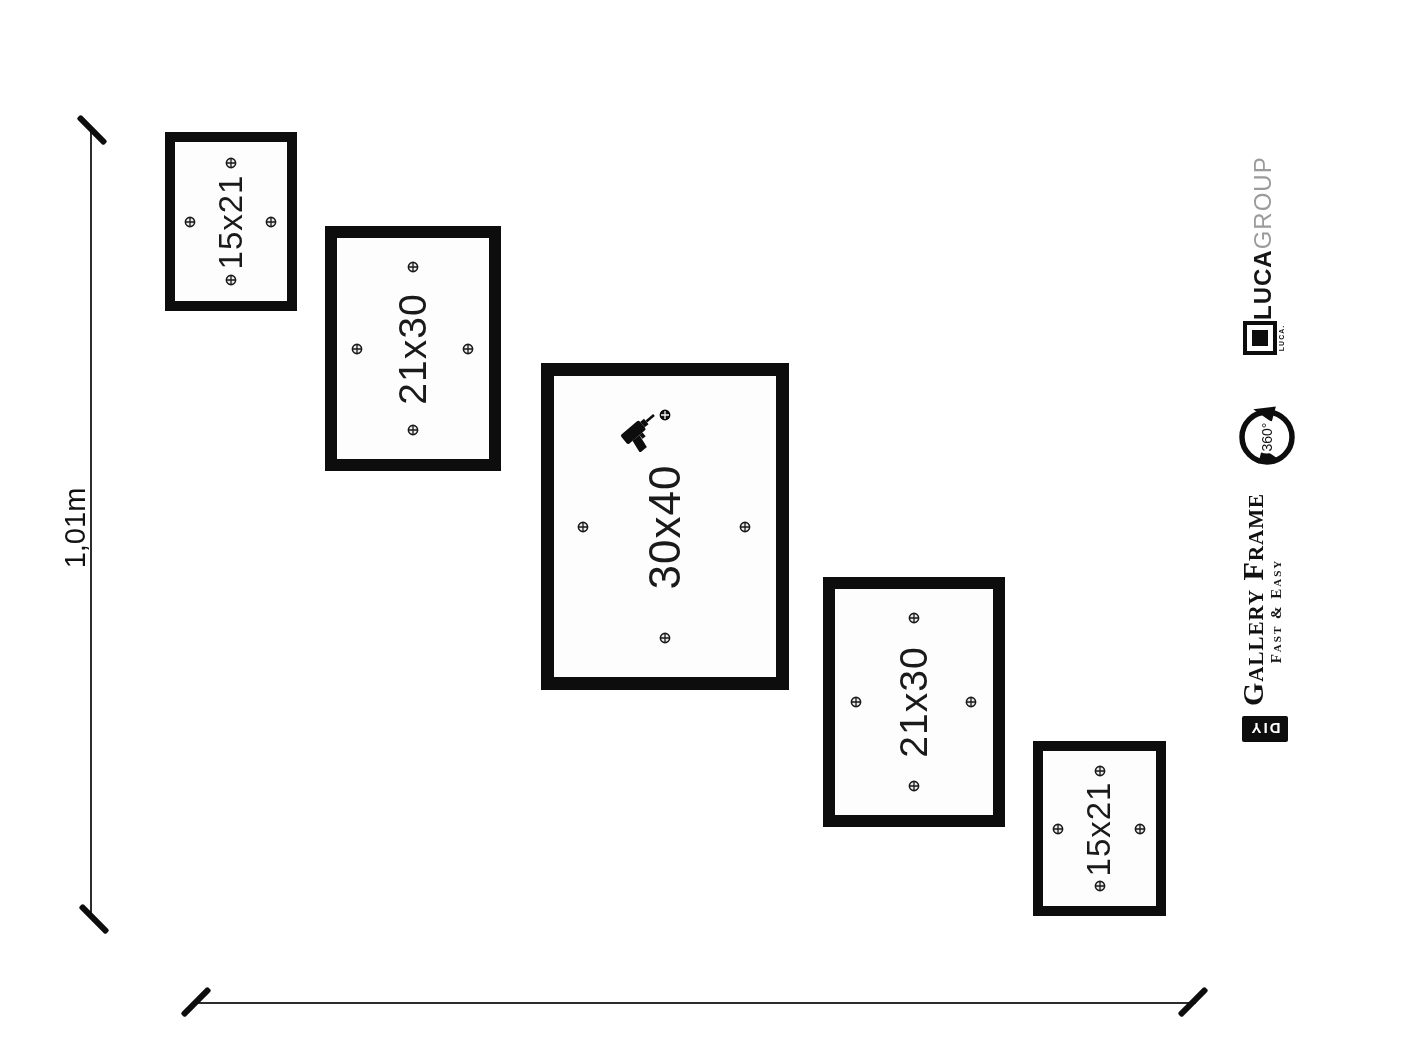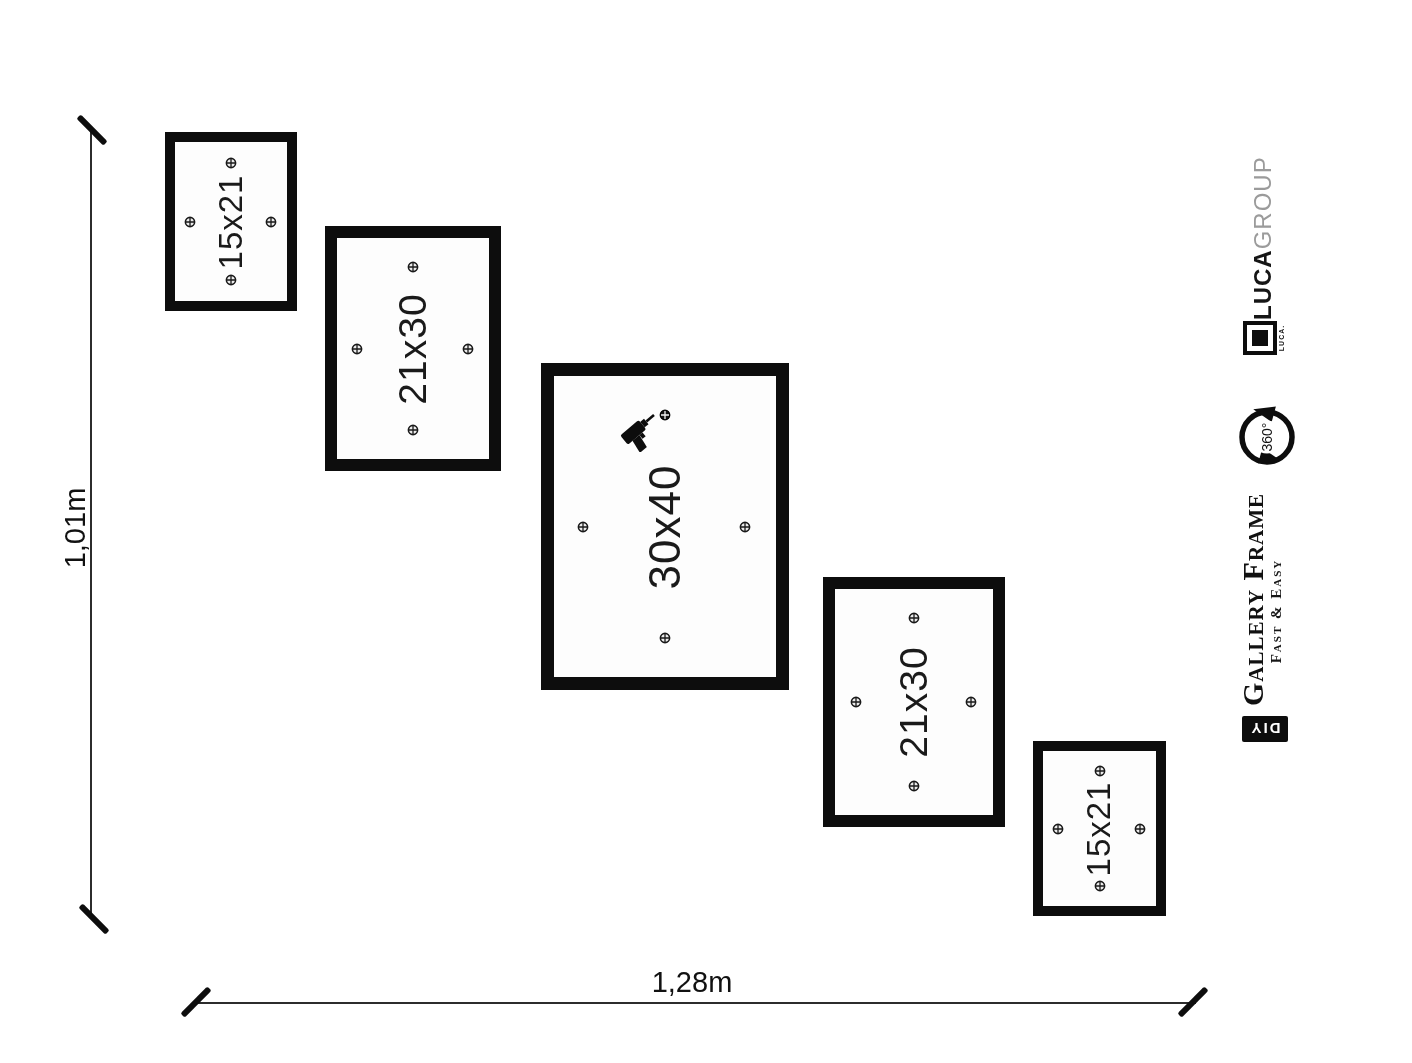--- a/index.html
+++ b/index.html
@@ -119,21 +119,20 @@
 <div id="canvas">
 
   <div class="dim-line-v"></div>
   <div class="tick tick-v-top"></div>
   <div class="tick tick-v-bottom"></div>
   <div class="dim-label dim-label-v">1,01m</div>
 
   <div class="dim-line-h"></div>
   <div class="tick tick-h-left"></div>
   <div class="tick tick-h-right"></div>
-  <div class="dim-label dim-label-h">1,28m</div>
 
   <div class="frame" id="frame-1">
     <span class="marker m-top"><svg width="12" height="12" viewBox="0 0 12 12">
           <circle cx="6" cy="6" r="4.6" fill="#ececec" stroke="#1a1a1a" stroke-width="1.6"></circle>
           <path d="M6 1.6 V10.4 M1.6 6 H10.4" stroke="#1a1a1a" stroke-width="1.3"></path>
         </svg></span>
     <span class="marker m-left"><svg width="12" height="12" viewBox="0 0 12 12">
           <circle cx="6" cy="6" r="4.6" fill="#ececec" stroke="#1a1a1a" stroke-width="1.6"></circle>
           <path d="M6 1.6 V10.4 M1.6 6 H10.4" stroke="#1a1a1a" stroke-width="1.3"></path>
         </svg></span>

